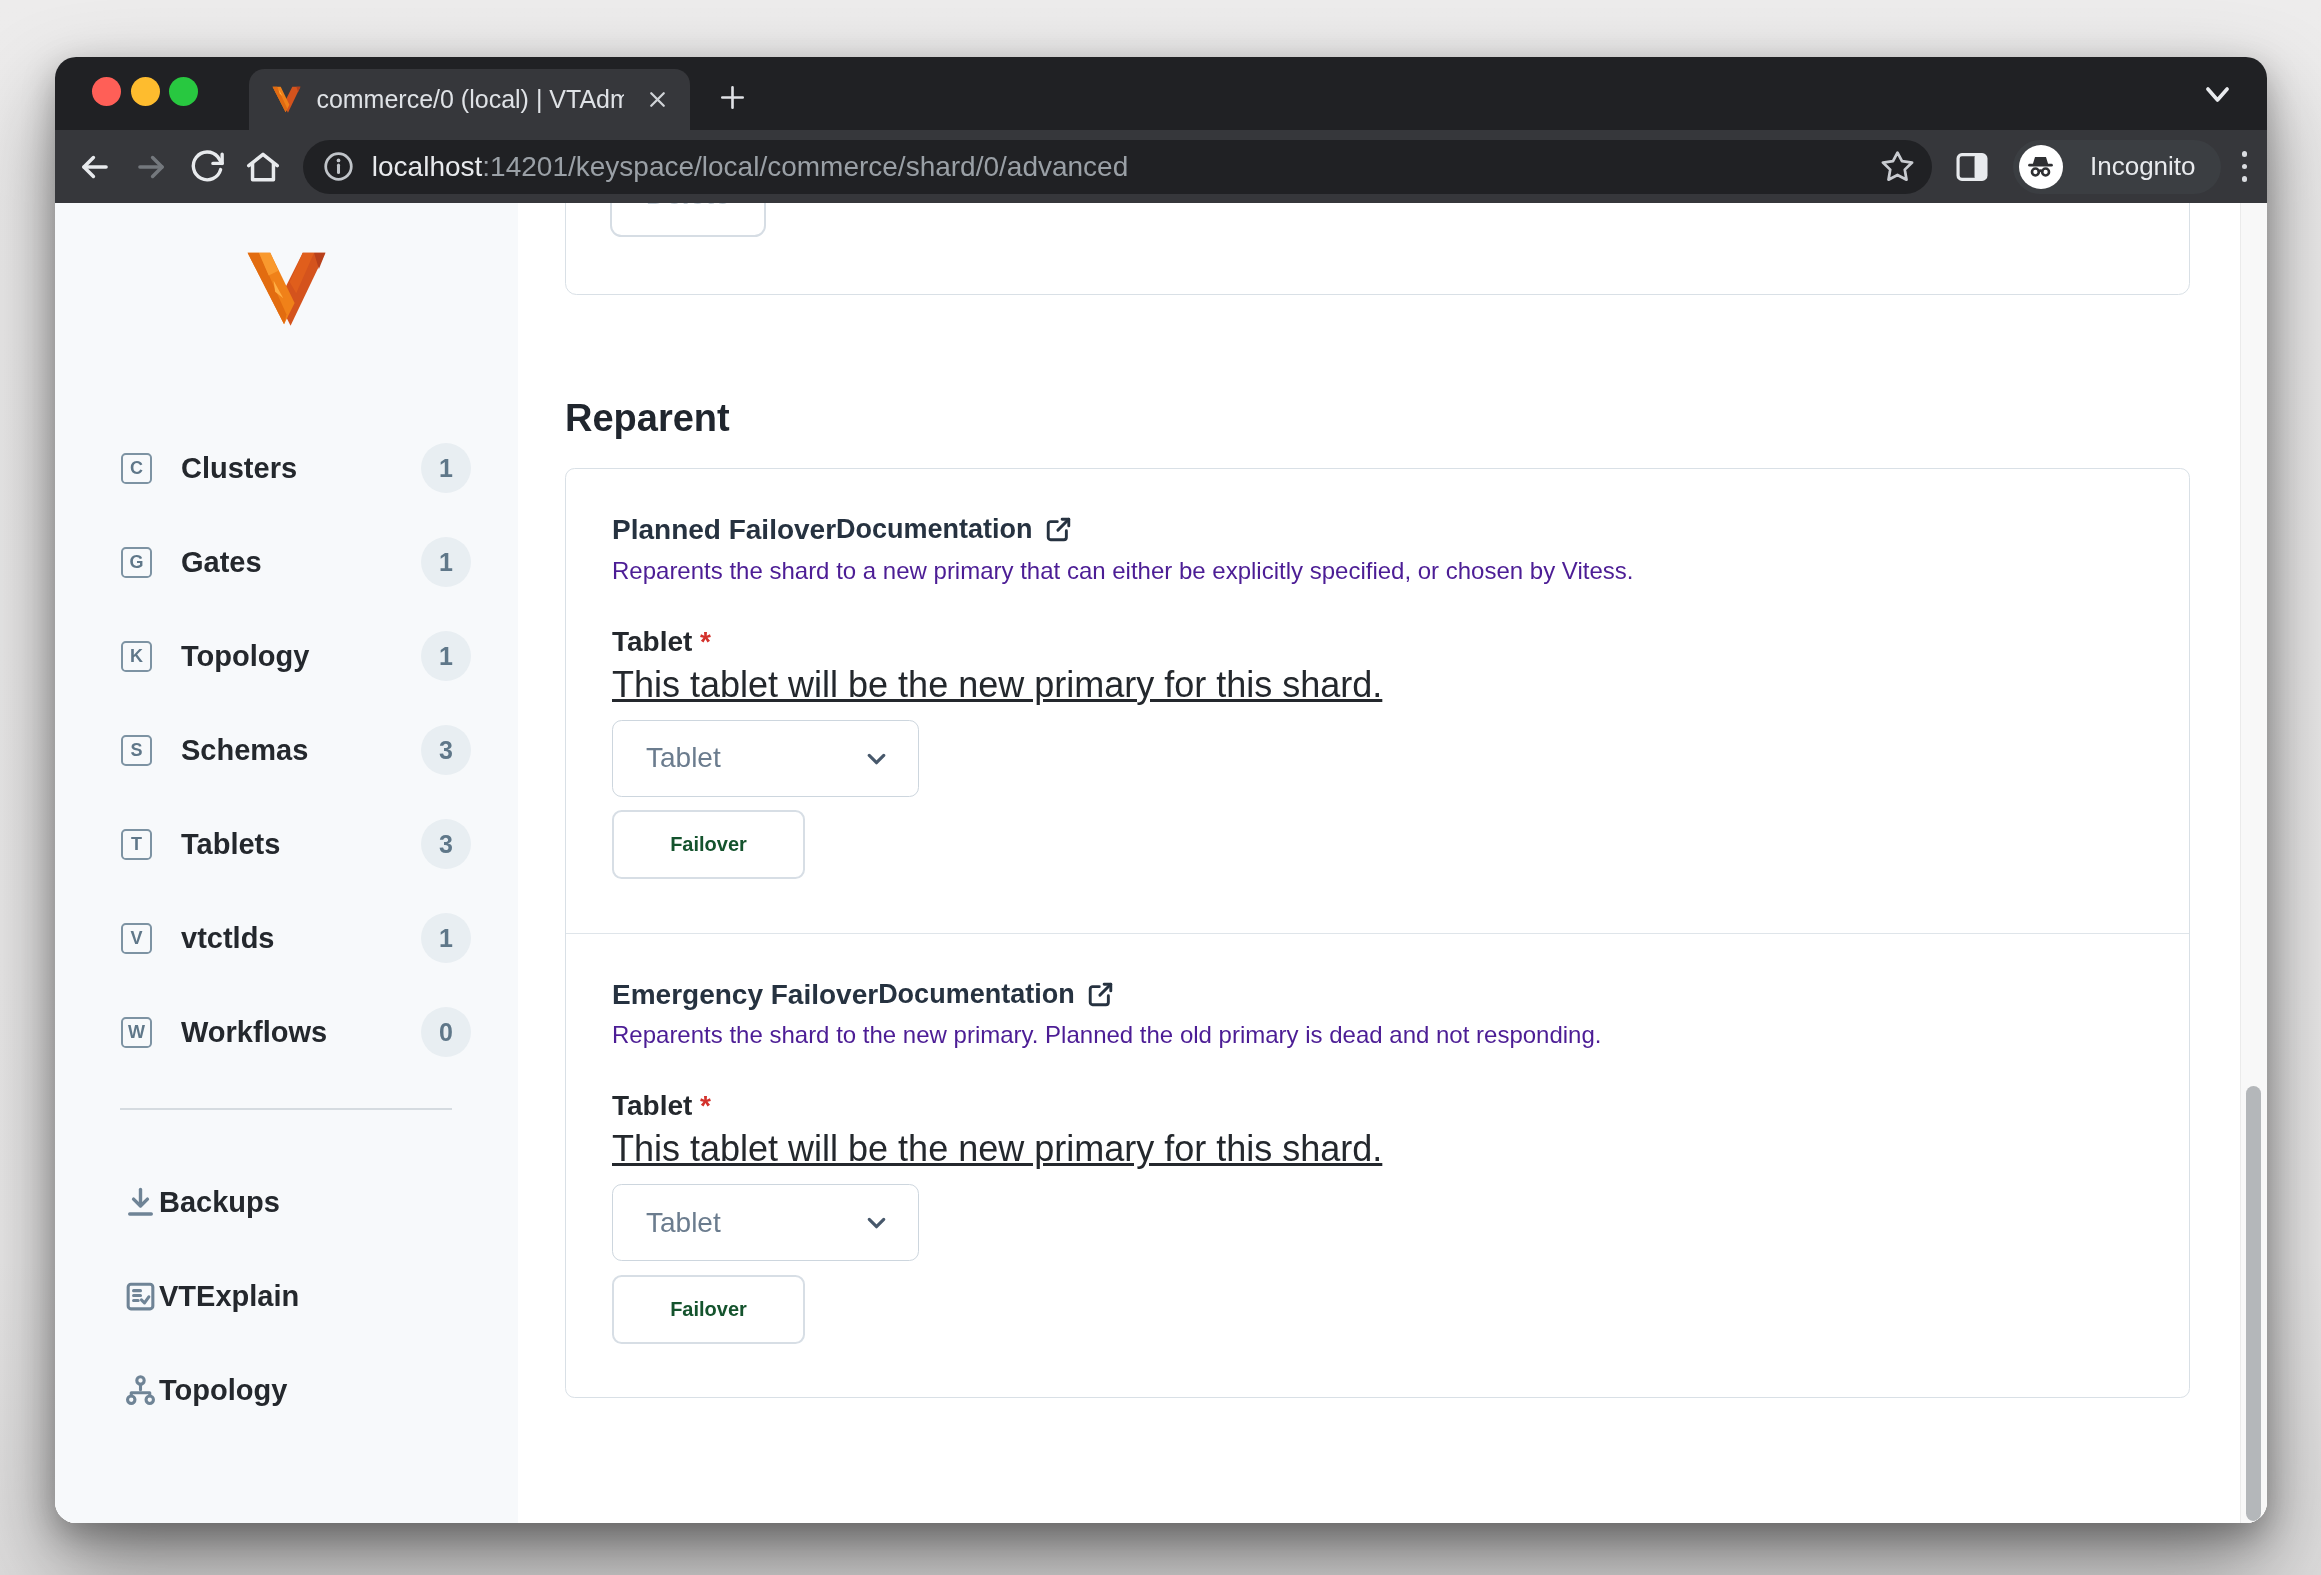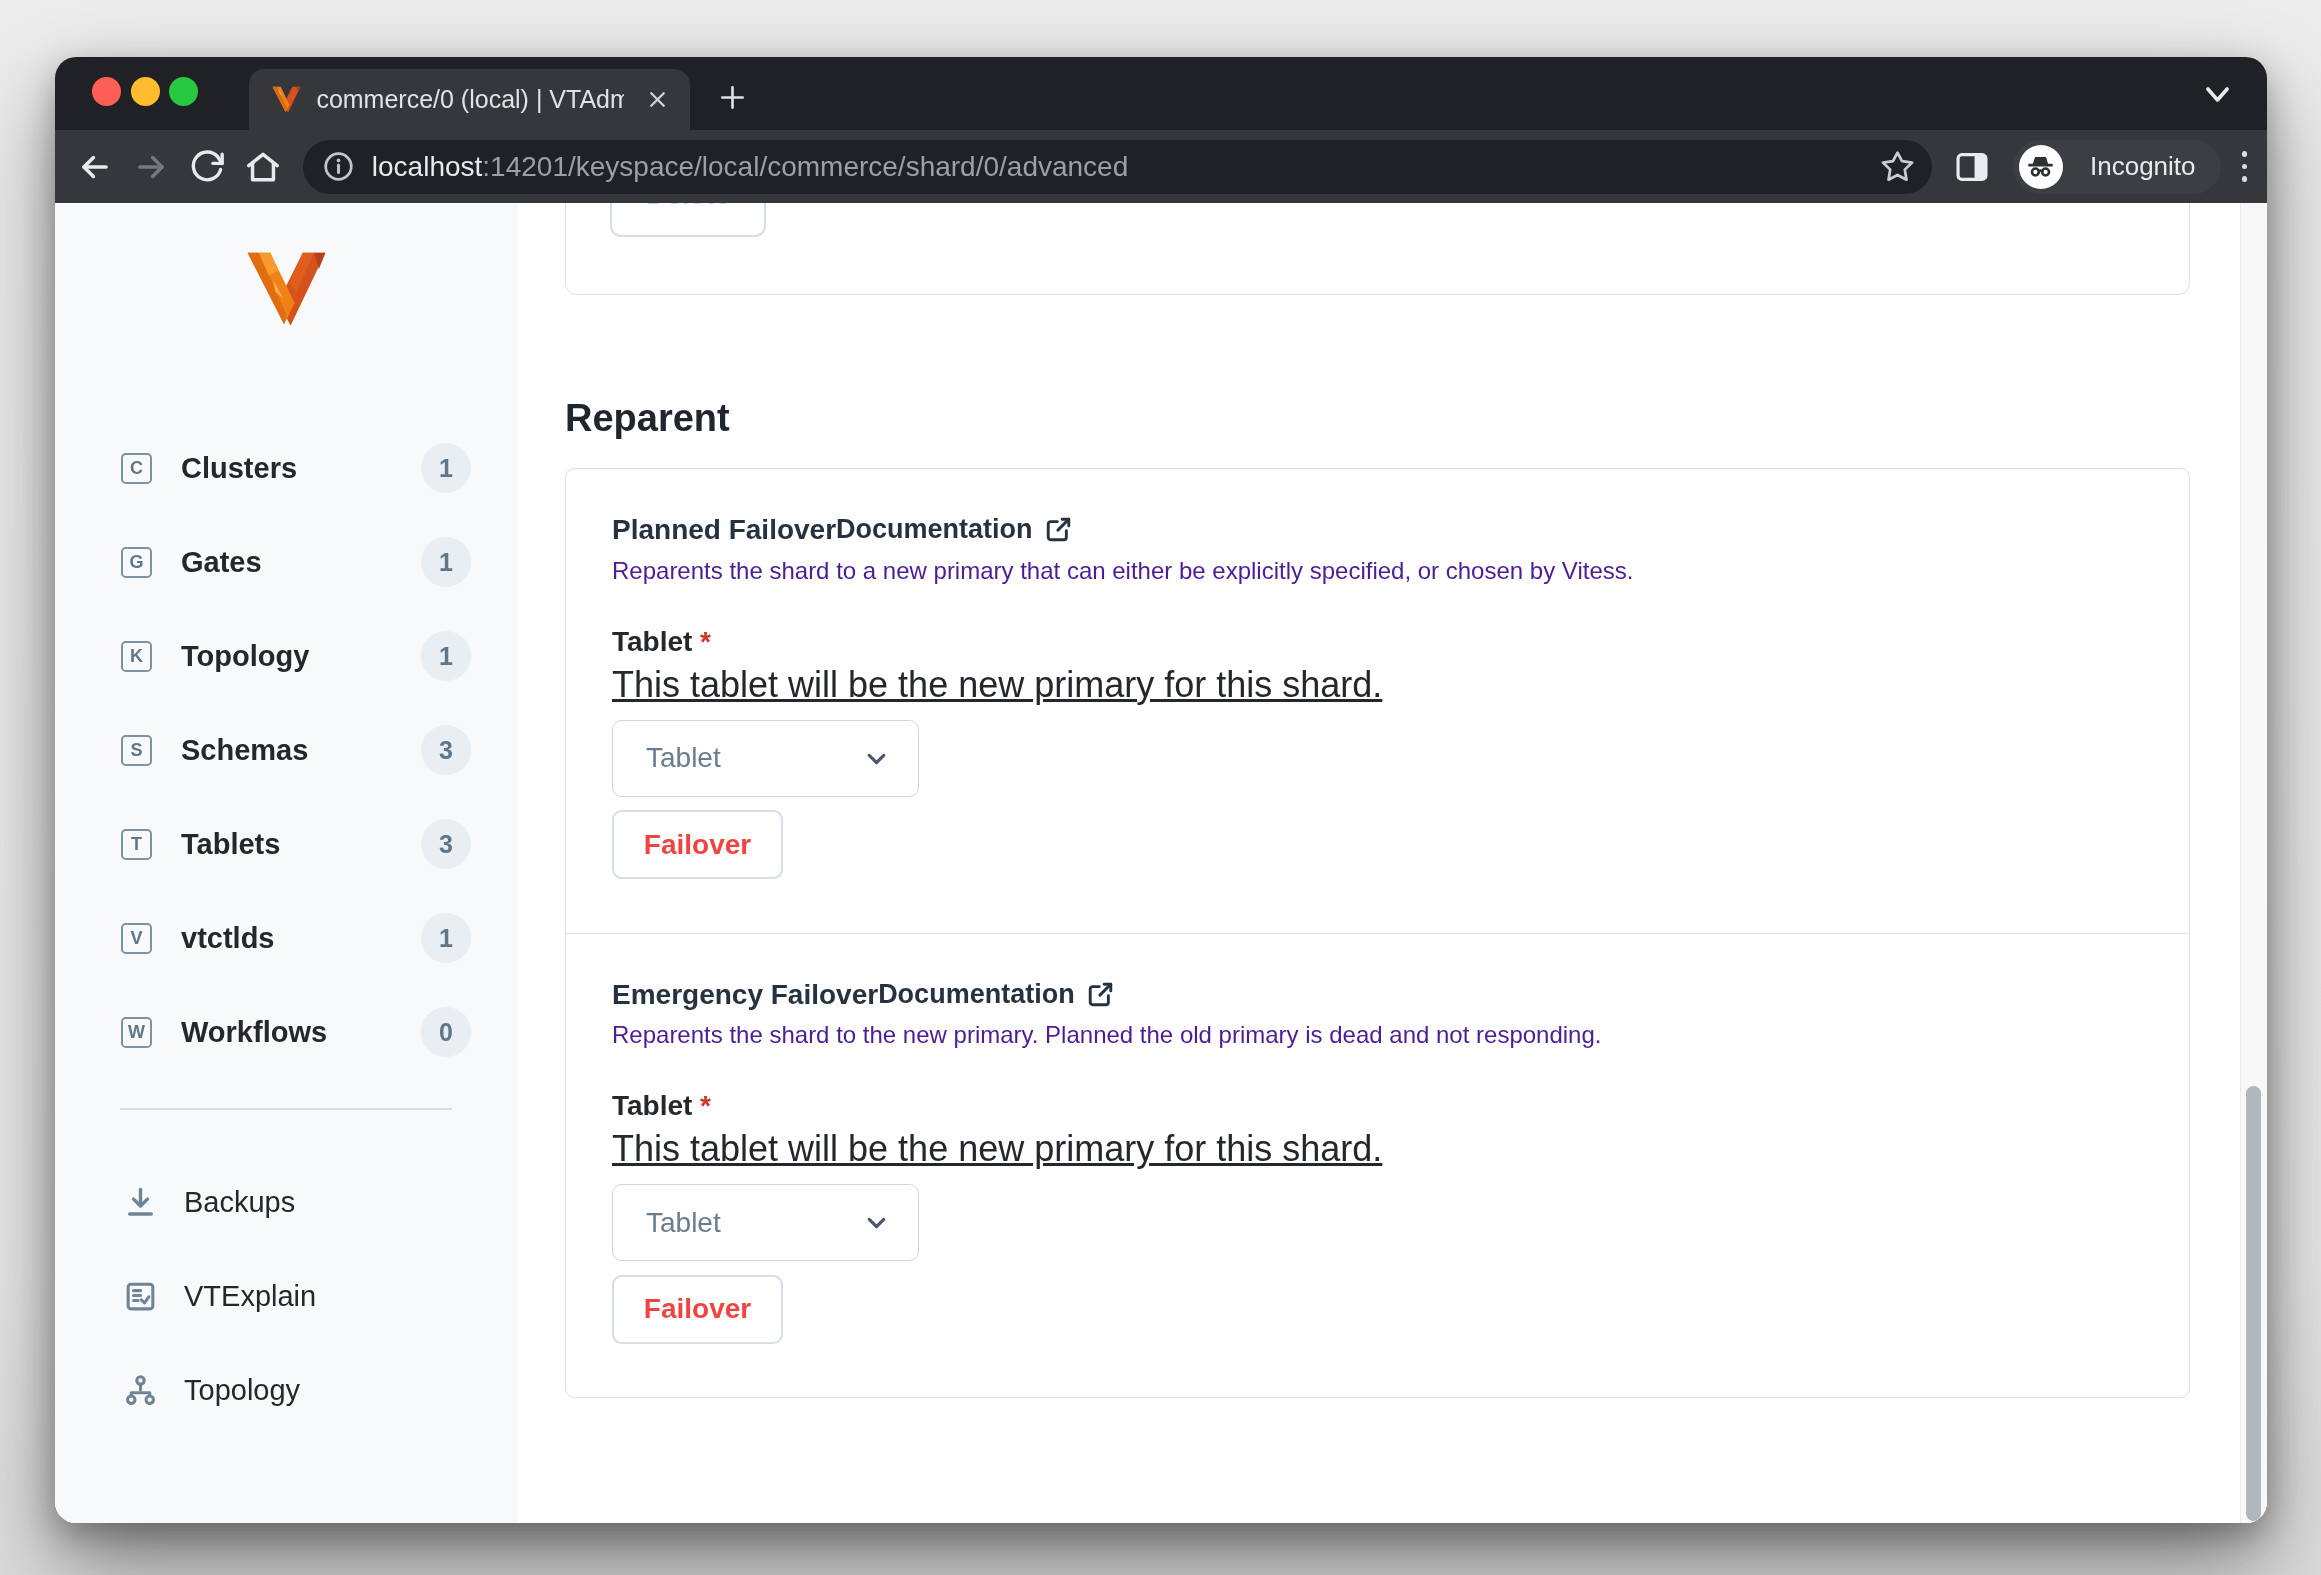--- a/index.html
+++ b/index.html
@@ -38,40 +38,40 @@
   .page { display:flex; height:1320px; background:#fff; }
   .sidebar { width:463px; flex:0 0 auto; background:#f7f9fb; padding-top:47px; }
   .logo { width:81px; height:77px; margin:0 auto; display:block; }
   .nav { margin-top:94px; }
   .nav-item, .tool-item { height:94px; display:flex; align-items:center; padding:0 47px 0 66px; cursor:pointer; }
   .letter-icon { width:31px; height:31px; border:2.9px solid #7d93a3; border-radius:4.8px; color:#5f7789; font-size:18px; font-weight:700; display:flex; align-items:center; justify-content:center; flex:0 0 auto; }
   .nav-label { margin-left:29px; font-size:29px; font-weight:700; color:#24282d; }
   .badge { margin-left:auto; width:50px; height:50px; border-radius:50%; background:#e8eef2; color:#5f7789; font-size:25px; font-weight:600; display:flex; align-items:center; justify-content:center; }
   .sb-divider { height:1.9px; background:#d5dbe0; margin:29px 66px 46px 65px; }
   .tool-icon { width:38px; height:38px; flex:0 0 auto; display:flex; align-items:center; justify-content:center; }
-  .tool-label { margin-left:25px; font-size:29px; font-weight:400; color:#24282d; }
+  .tool-label { font-size:29px; font-weight:700; color:#24282d; }
 
   .content { position:relative; flex:1; overflow:hidden; background:#fff; }
   .card { position:absolute; left:47px; width:1625px; background:#fff; border:1.9px solid #d9e0e6; }
   .top-card { top:-242px; height:334px; border-radius:11.5px; }
   .btn { background:#fff; display:flex; align-items:center; justify-content:center; font-weight:700; }
   .delete-btn { position:absolute; left:44px; top:190px; width:156px; height:85px; border:2.9px solid #d6dde4; border-radius:11.5px; color:#c7d1da; font-size:28px; }
   .reparent { position:absolute; left:47px; top:194px; font-size:38px; line-height:42px; font-weight:700; color:#20262e; }
   .big-card { top:265px; height:930px; border-radius:9.6px; display:flex; flex-direction:column; }
   .section { flex:1; padding:42px 46px; }
   .section.second { border-top:1.9px solid #dfe5ea; }
   .sec-head { display:flex; align-items:flex-start; }
   .sec-title { font-size:28px; line-height:37px; font-weight:700; color:#263240; }
   .doc-link { display:flex; gap:11.5px; align-items:center; font-size:27px; line-height:37px; font-weight:700; color:#263240; cursor:pointer; text-decoration:none; }
   .sec-desc { margin-top:3.8px; font-size:24px; line-height:37px; color:#4c1d95; }
   .field-label { margin-top:34px; font-size:28px; line-height:37px; font-weight:700; color:#24282d; }
   .req { color:#d3322c; margin-left:7.7px; font-weight:700; }
   .field-desc { margin-top:5.8px; font-size:36px; line-height:37px; color:#24282d;text-decoration:underline; }
   .select { margin-top:17.3px; width:307px; height:77px; border:1.9px solid #cdd6de; border-radius:9.6px; background:#fff; display:flex; align-items:center; justify-content:space-between; padding:0 27px 0 33px; color:#6b7c8e; font-size:28px; cursor:pointer; }
-  .failover-btn { margin-top:13.4px; width:171px; height:69px; border:2.9px solid #d7dee5; border-radius:9.6px; color:#ef4444; font-size:28px; }
+  .failover-btn { margin-top:13.4px; width:193px; height:69px; border:2.9px solid #d7dee5; border-radius:9.6px; color:#14532d; font-size:20px; }
 
   .scrollbar { width:27px; flex:0 0 auto; background:#f8f8f8; border-left:1.9px solid #ebebeb; position:relative; }
   .thumb { position:absolute; top:883px; left:4.8px; width:15.4px; height:435px; border-radius:8.6px; background:#b4b7ba; }
 </style>
 </head>
 <body>
 
 <div class="stage">
   <div class="window">
 

